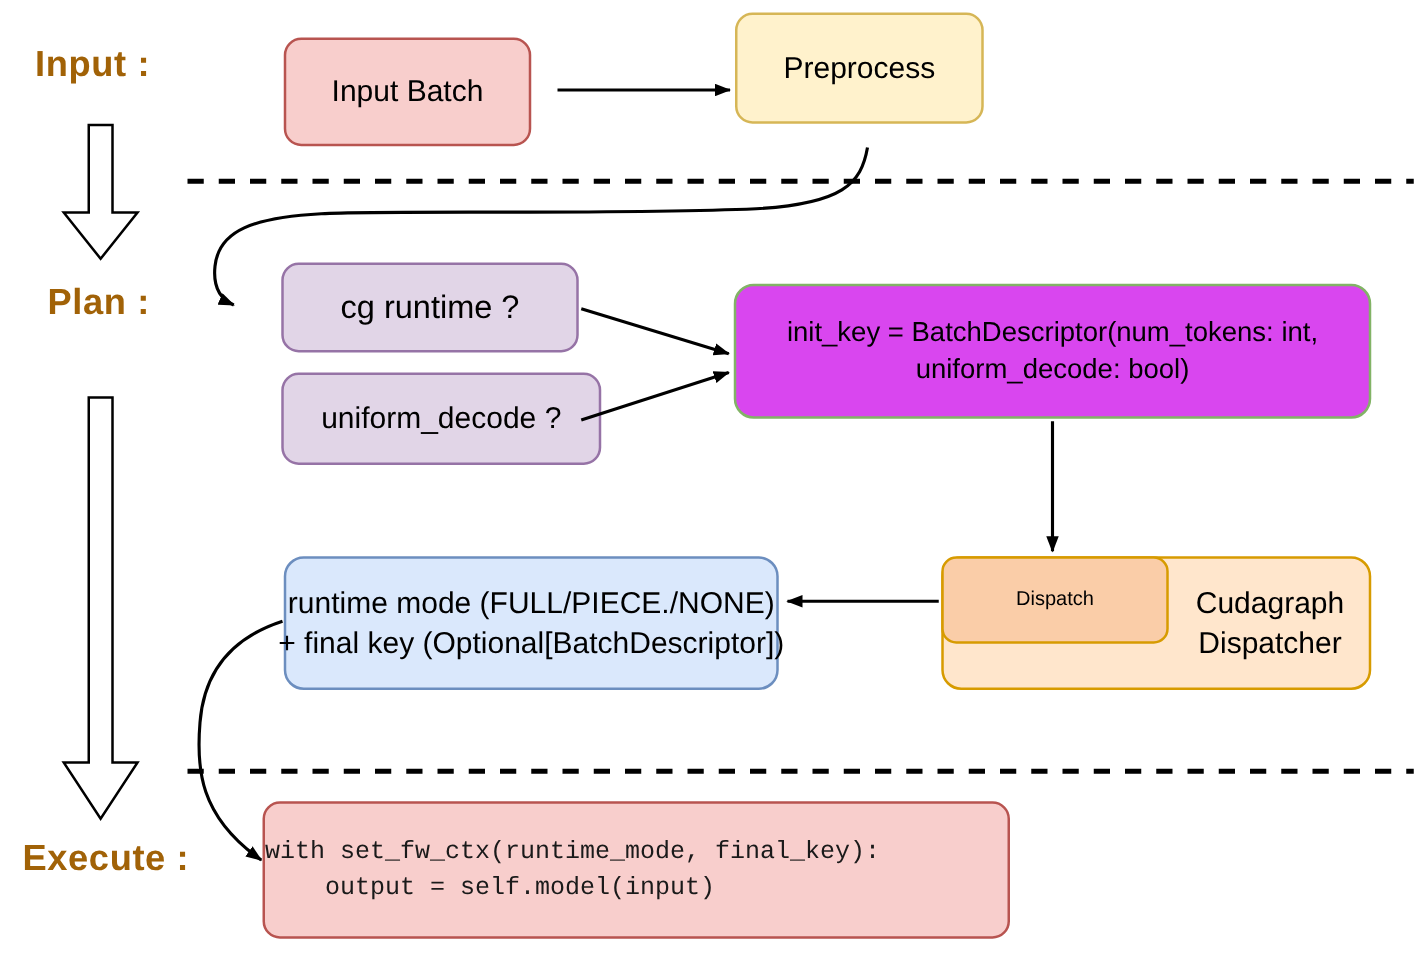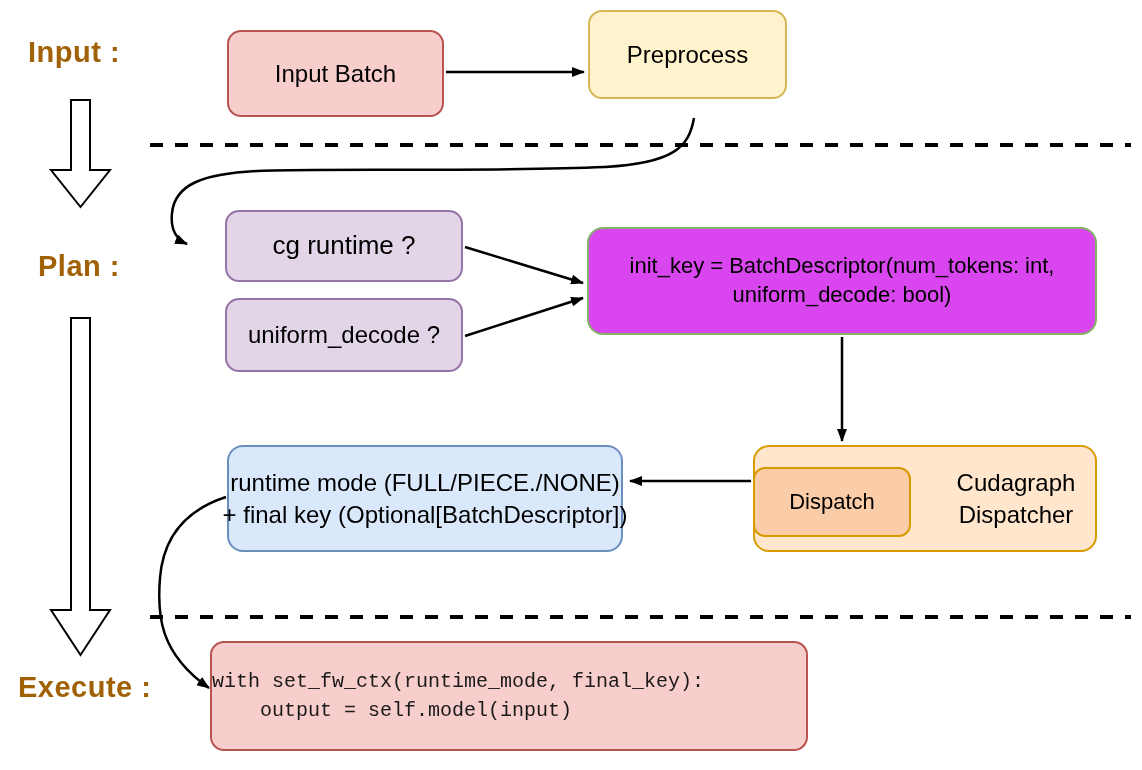--- a/index.html
+++ b/index.html
@@ -26,49 +26,49 @@
   }
   .node .ln{white-space:nowrap;}
   .box-red    {background:#F8CECC;border:2px solid #B85450;border-radius:14px;}
   .box-yellow {background:#FFF2CC;border:2px solid #D6B656;border-radius:14px;}
   .box-purple {background:#E1D5E7;border:2px solid #9673A6;border-radius:14px;}
   .box-green  {background:#d946ef;border:2px solid #82B366;border-radius:16px;}
   .box-blue   {background:#DAE8FC;border:2px solid #6C8EBF;border-radius:16px;}
   .box-orange-outer{background:#FFE6CC;border:2px solid #D79B00;border-radius:16px;}
   .box-orange-inner{background:#FACDA8;border:2px solid #D79B00;border-radius:12px;}
 
-  #node-input-batch    {left:227px;top:30px; width:217px;height:87px; font-size:24px;}
+  #node-input-batch    {left:227px;top:30px; width:198px;height:87px; font-size:24px;}
   #node-preprocess     {left:588px;top:10px; width:199px;height:89px; font-size:24px;}
   #node-cg-padding     {left:225px;top:210px;width:238px;height:72px; font-size:26px;}
-  #node-uniform-decode {left:225px;top:298px;width:238px;height:74px; font-size:24px;}
+  #node-uniform-decode {left:225px;top:298px;width:256px;height:74px; font-size:24px;}
   #node-init-key       {left:587px;top:227px;width:510px;height:108px;font-size:22px;}
   #node-cudagraph      {left:753px;top:445px;width:344px;height:107px;}
   #cudagraph-text      {left:935px;top:445px;width:162px;height:107px;font-size:24px;}
-  #node-dispatch       {left:753px;top:467px;width:158px;height:70px; font-size:22px;}
+  #node-dispatch       {left:753px;top:445px;width:182px;height:70px; font-size:16px;}
   #node-runtime        {left:227px;top:445px;width:396px;height:107px;font-size:24px;}
   #node-execute-code   {
     left:210px;top:641px;width:598px;height:110px;
     font-family:"Liberation Mono","DejaVu Sans Mono",monospace;
     font-size:20px;line-height:1.45;
     align-items:flex-start;justify-content:center;
     padding-left:0;text-align:left;color:#1a1a1a;
   }
   .text-holder{position:absolute;}
   #connector-layer{
     position:absolute;left:0;top:0;width:1142px;height:770px;
     pointer-events:none;z-index:5;
   }
 </style>
 </head>
 <body>
 
 <div id="canvas">
 
   <div class="stage-label" style="left:28px;top:36px;">Input :</div>
-  <div class="stage-label" style="left:38px;top:250px;">Plan :</div>
+  <div class="stage-label" style="left:38px;top:226px;">Plan :</div>
   <div class="stage-label" style="left:18px;top:671px;">Execute :</div>
 
   <div class="node box-red" id="node-input-batch">
     <span class="ln">Input Batch</span>
   </div>
 
   <div class="node box-yellow" id="node-preprocess">
     <span class="ln">Preprocess</span>
   </div>
 

